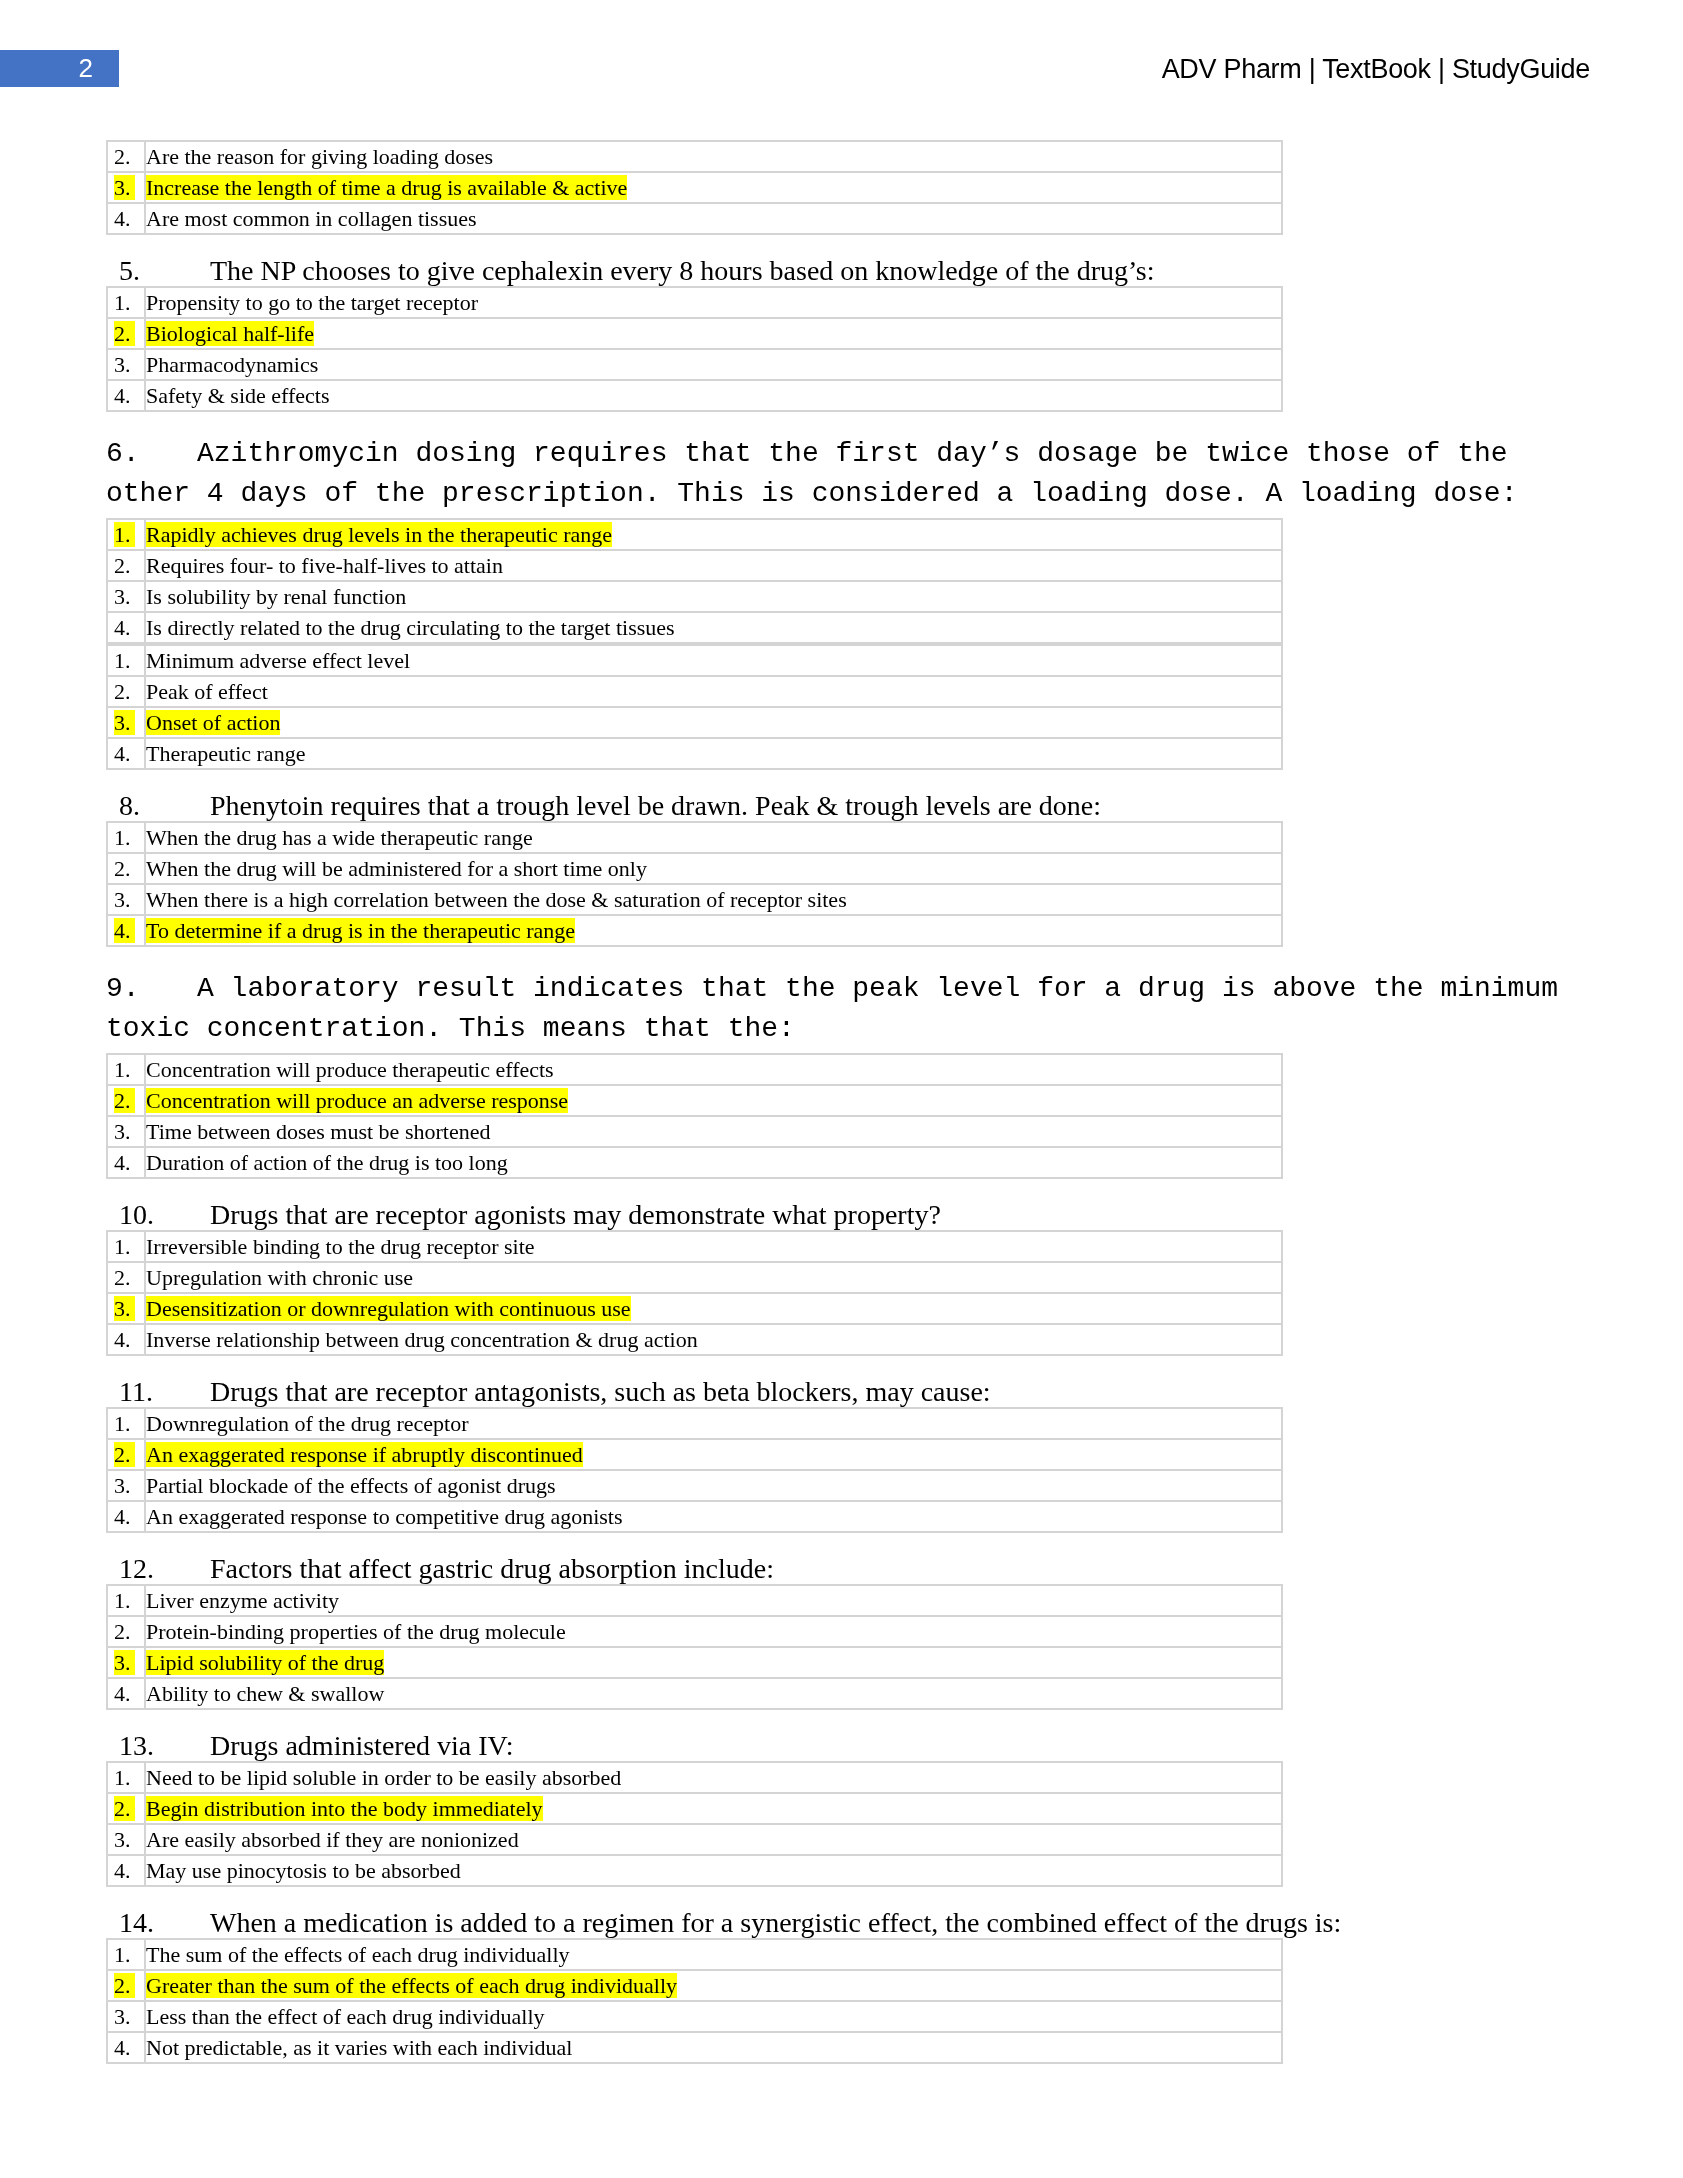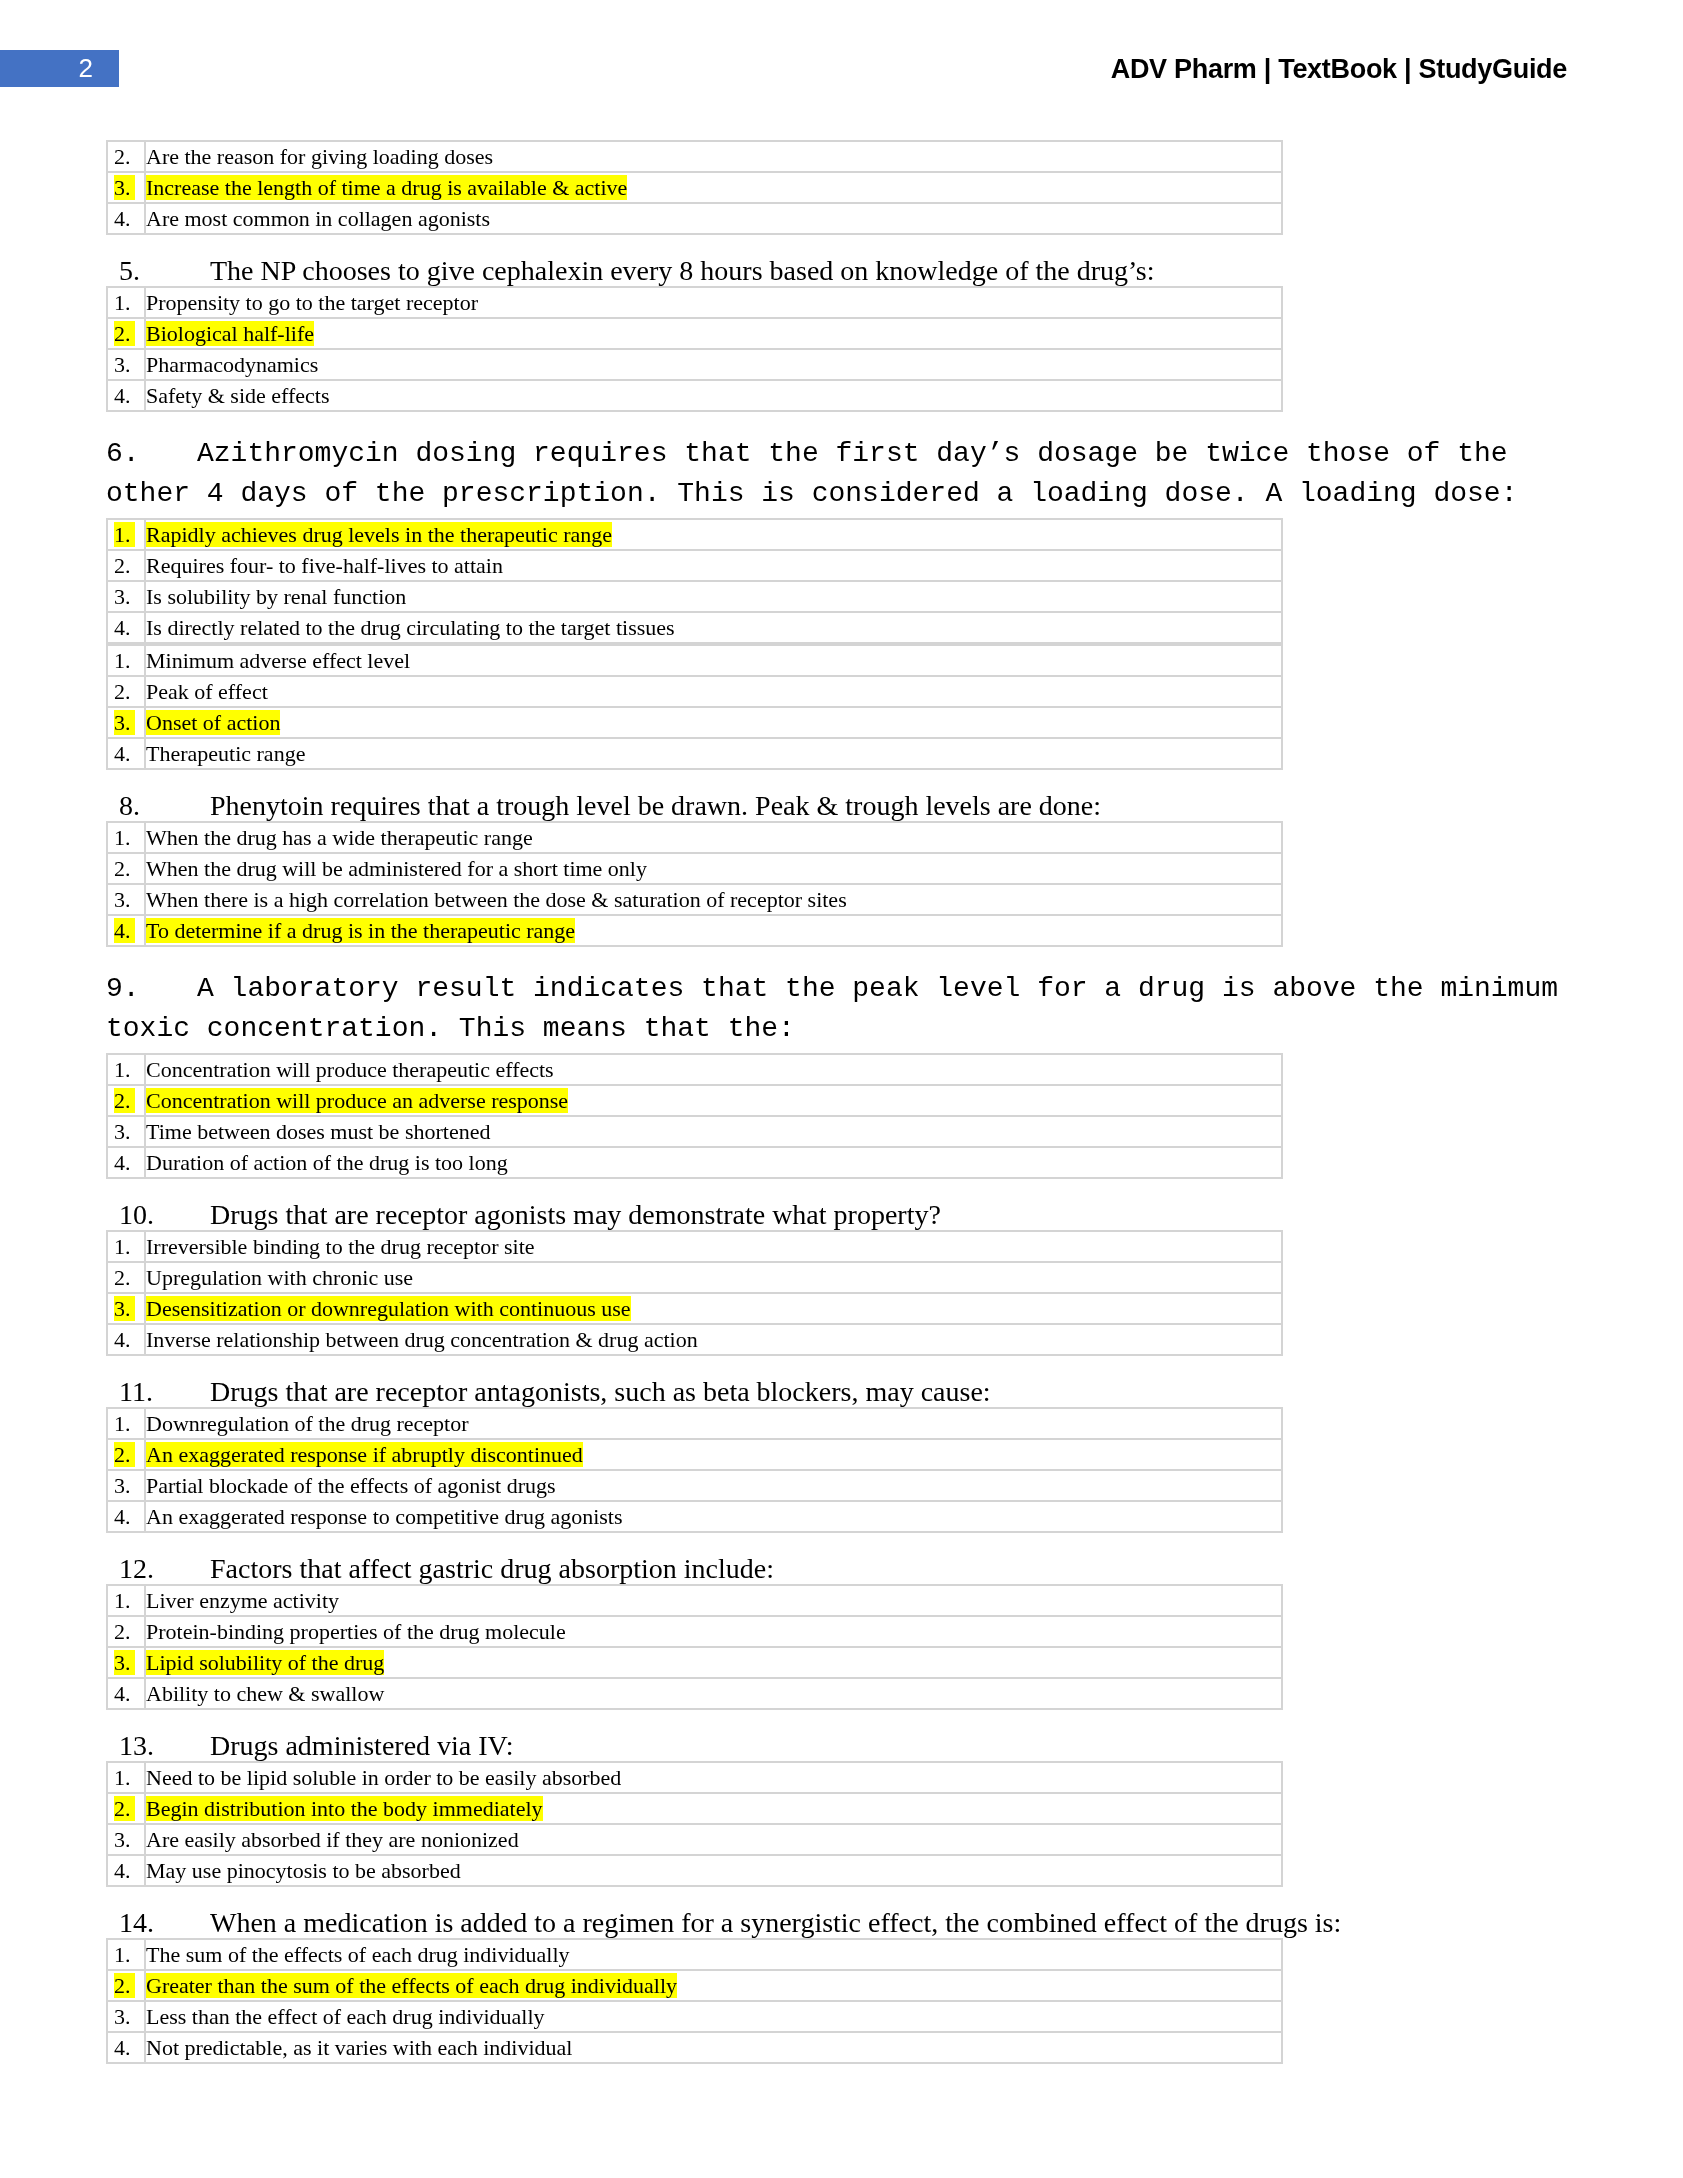--- a/index.html
+++ b/index.html
@@ -4,22 +4,22 @@
 <style>
   html, body { margin: 0; padding: 0; background: #ffffff; }
   body { width: 1683px; height: 2178px; position: relative; overflow: hidden; font-family: "Liberation Serif", serif; color: #000; }
   .page-num-box {
     position: absolute; left: 0; top: 50px; width: 119px; height: 37px;
     background: #4472C4; color: #fff;
     font-family: "Liberation Sans", sans-serif; font-size: 26px;
     display: flex; align-items: center; justify-content: flex-end; box-sizing: border-box; padding-right: 26px;
   }
   .doc-title {
-    position: absolute; right: 116px; top: 50px; height: 38px;
-    font-family: "Liberation Sans", sans-serif; font-weight: bold; font-size: 27px;
+    position: absolute; right: 93px; top: 50px; height: 38px;
+    font-family: "Liberation Sans", sans-serif; font-weight: normal; font-size: 27px;
     display: flex; align-items: center; letter-spacing: -0.3px;
   }
   .content { position: absolute; left: 106px; top: 140px; width: 1485px; }
   .prompt {
     font-size: 28px; line-height: 27px; margin: 22px 0 2px 13px; width: 1465px;
     white-space: normal;
   }
   .prompt .qnum { display: inline-block; width: 91px; }
   .prompt.wrap { line-height: 40px; margin-top: 22px; margin-bottom: 4px; font-family: Liberation Mono, monospace; }
   table.opts {
@@ -52,21 +52,21 @@
       <tr>
         <td class="num"><span>2.</span></td>
         <td class="txt"><span>Are the reason for giving loading doses</span></td>
       </tr>
       <tr>
         <td class="num"><span class="hl">3.</span></td>
         <td class="txt"><span class="hl">Increase the length of time a drug is available &amp; active</span></td>
       </tr>
       <tr>
         <td class="num"><span>4.</span></td>
-        <td class="txt"><span>Are most common in collagen agonists</span></td>
+        <td class="txt"><span>Are most common in collagen tissues</span></td>
       </tr>
     </tbody>
   </table>
 
   <div id="questions-container">
       <div>
         <div class="prompt"><span class="qnum">5.</span><span>The NP chooses to give cephalexin every 8 hours based on knowledge of the drug’s:</span></div>
         <table class="opts">
           <tbody>
             <tr>

